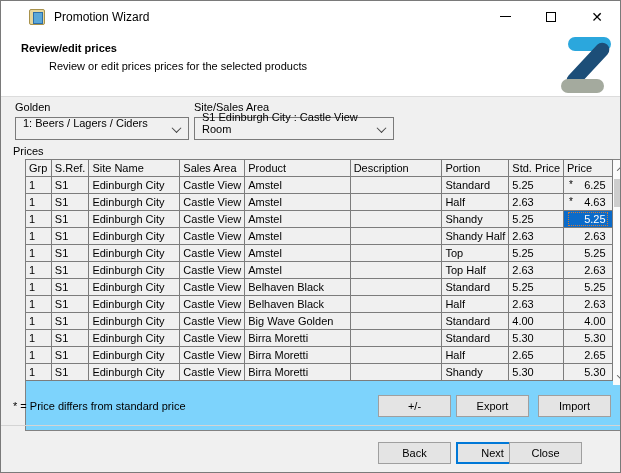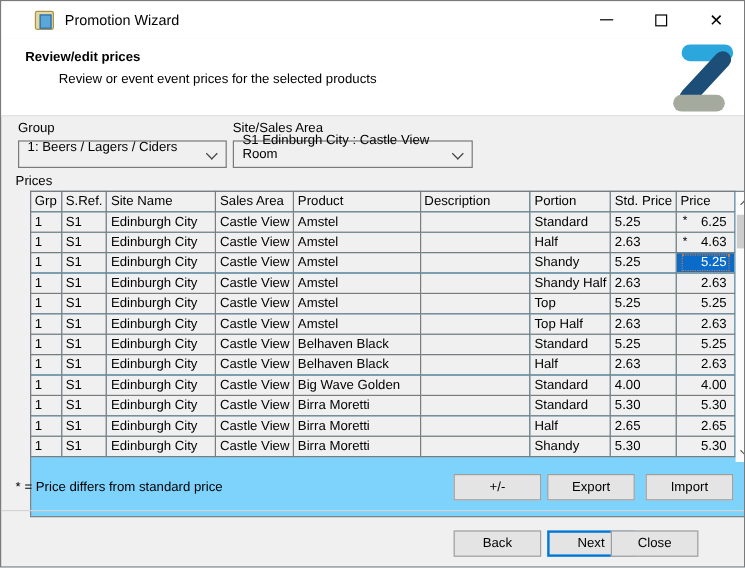--- a/index.html
+++ b/index.html
@@ -94,29 +94,29 @@
           <span class="glyph-max"></span>
         </div>
       <div class="cap-btn">
           <span class="glyph-close">✕</span>
         </div>
     </div>
   </div>
 
   <div class="header">
     <div class="header-title">Review/edit prices</div>
-    <div class="header-sub">Review or event event prices for the selected products</div>
+    <div class="header-sub">Review or edit prices prices for the selected products</div>
     <div class="logo">
       <span class="bar-top" style="background: rgb(43, 167, 221);"></span>
       <span class="bar-diag" style="background: rgb(28, 78, 120);"></span>
       <span class="bar-bottom" style="background: rgb(164, 170, 158);"></span>
     </div>
   </div>
 
-  <div class="label" id="label-group">Group</div>
+  <div class="label" id="label-group">Golden</div>
   <div class="combo" id="combo-group">
     <span>1: Beers / Lagers / Ciders</span>
     <span class="chev"></span>
   </div>
 
   <div class="label" id="label-site">Site/Sales Area</div>
   <div class="combo" id="combo-site">
     <span>S1 Edinburgh City : Castle View Room</span>
     <span class="chev"></span>
   </div>

